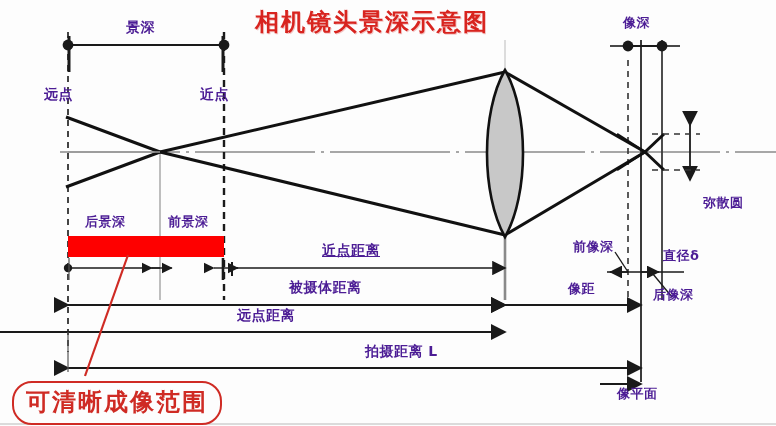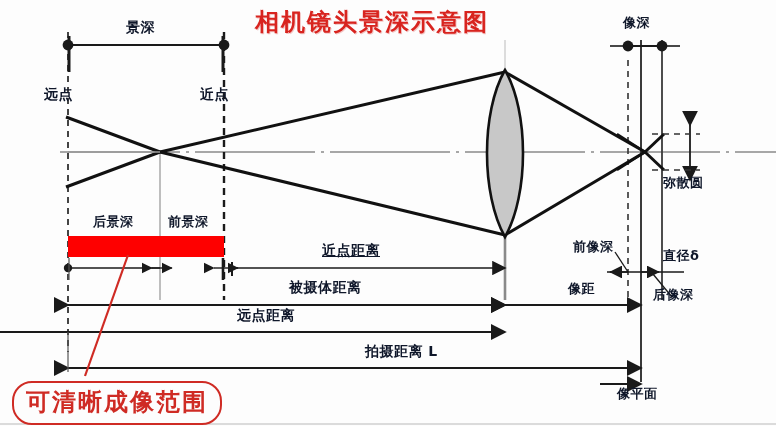--- a/index.html
+++ b/index.html
@@ -18,21 +18,21 @@
   #diagram-svg {
     position: absolute;
     left: 0;
     top: 0;
     width: 776px;
     height: 426px;
   }
   .lbl {
     position: absolute;
     font-family: "DejaVu Sans", "Liberation Sans", sans-serif;
-    color: #0f172a;
+    color: #4c1d95;
     white-space: nowrap;
     line-height: 1.05;
     font-weight: bold;
     letter-spacing: 0.5px;
   }
   .lbl-sm { font-size: 13px; }
   .lbl-md { font-size: 14px; }
   #title {
     position: absolute;
     left: 255px;
@@ -212,35 +212,35 @@
   </svg>
 
   <div id="title">相机镜头景深示意图</div>
 
   <div class="lbl lbl-md" style="left:126px; top:20px;">景深</div>
 
   <div class="lbl lbl-md" style="left:44px; top:87px;">远点</div>
 
   <div class="lbl lbl-md" style="left:200px; top:87px;">近点</div>
 
-  <div class="lbl lbl-sm" style="left:93px; top:215px;">后景深</div>
+  <div class="lbl lbl-sm" style="left:85px; top:215px;">后景深</div>
 
   <div class="lbl lbl-sm" style="left:168px; top:215px;">前景深</div>
 
   <div class="lbl lbl-md" style="left:322px; top:243px;text-decoration:underline;">近点距离</div>
 
   <div class="lbl lbl-md" style="left:289px; top:280px;">被摄体距离</div>
 
   <div class="lbl lbl-md" style="left:237px; top:308px;">远点距离</div>
 
   <div class="lbl lbl-md" style="left:365px; top:344px;">拍摄距离 L</div>
 
   <div class="lbl lbl-sm" style="left:623px; top:16px;">像深</div>
 
-  <div class="lbl lbl-sm stack" style="left:663px; top:176px;">弥散圆</div>
+  <div class="lbl lbl-sm stack" style="left:663px; top:196px;padding-left:40px;">弥散圆</div>
   <div class="lbl lbl-sm stack" style="left:663px; top:205px;margin-top:44px;">直径δ</div>
 
   <div class="lbl lbl-sm" style="left:573px; top:240px;">前像深</div>
 
   <div class="lbl lbl-sm" style="left:653px; top:288px;">后像深</div>
 
   <div class="lbl lbl-sm" style="left:568px; top:282px;">像距</div>
 
   <div class="lbl lbl-sm" style="left:617px; top:387px;">像平面</div>
 

